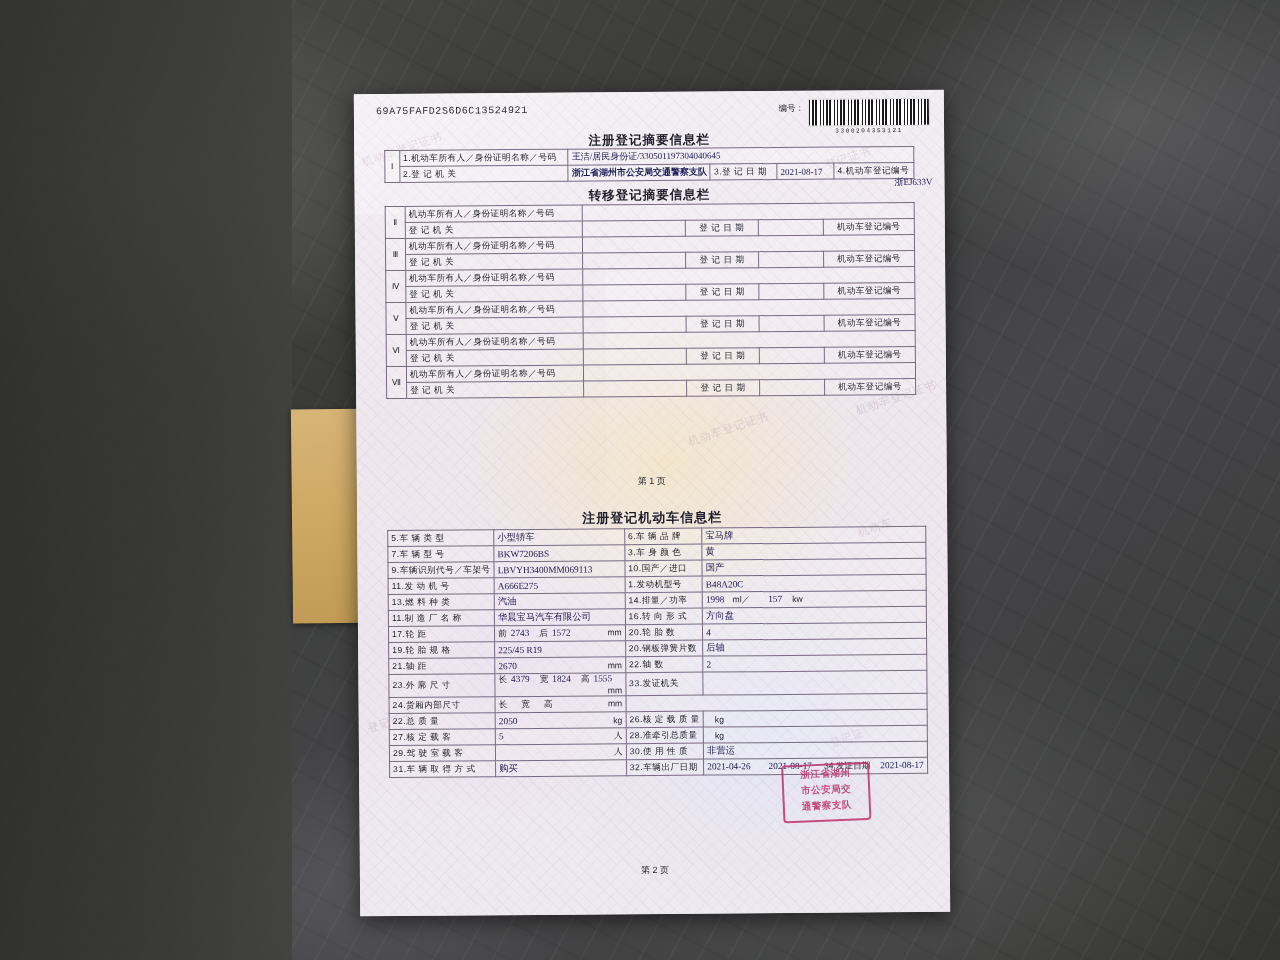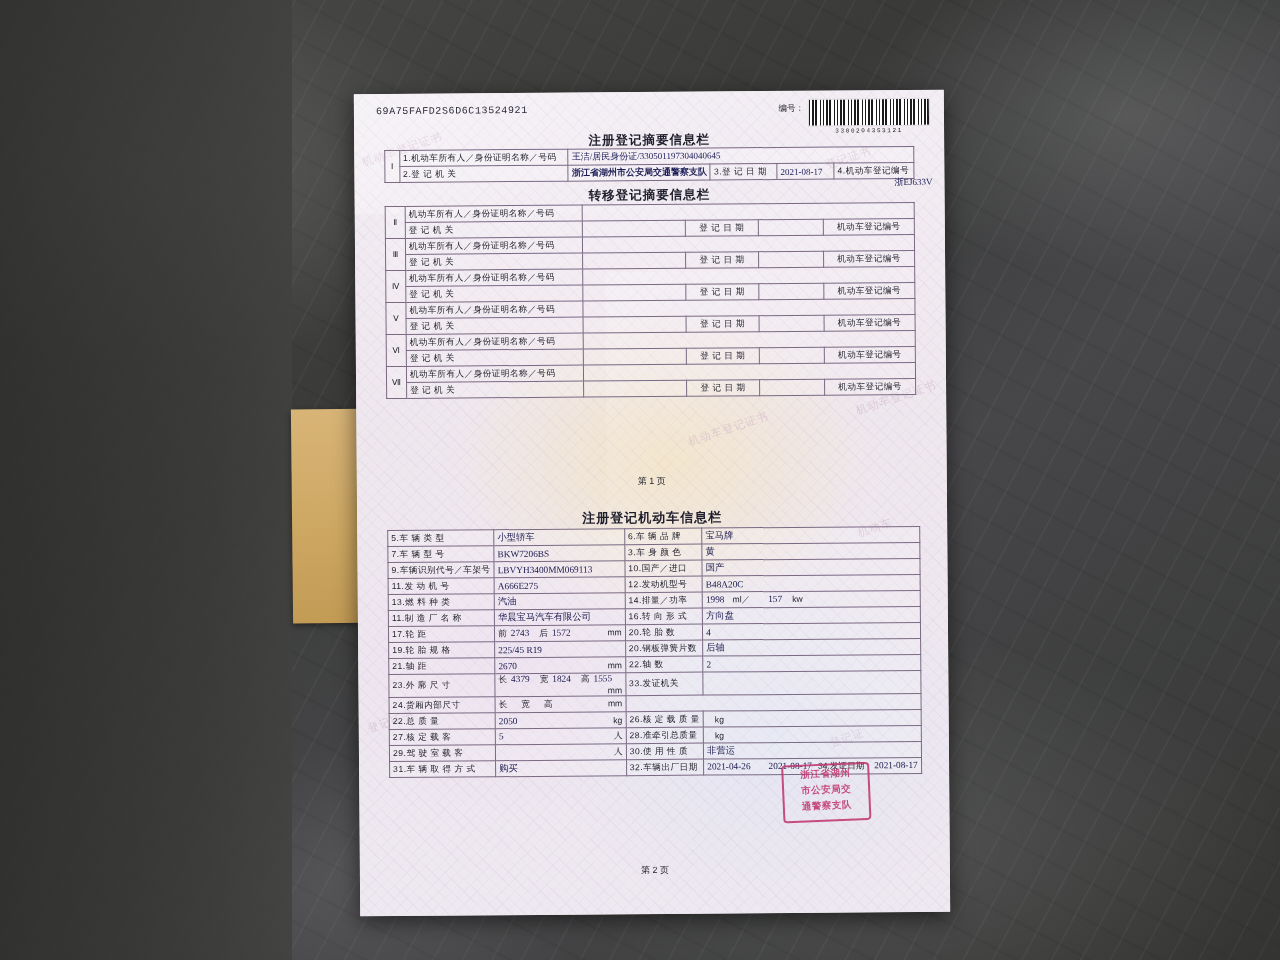--- a/index.html
+++ b/index.html
@@ -283,21 +283,21 @@
           </tr>
           <tr>
             <td class="lbl spread" style="width:118px">9.车辆识别代号／车架号</td>
             <td style="width:150px"><span class="hw">LBVYH3400MM069113</span></td>
             <td class="lbl" style="width:86px">10.国产／进口</td>
             <td><span class="hw">国产</span></td>
           </tr>
           <tr>
             <td class="lbl spread" style="width:118px">11.发  动  机  号</td>
             <td style="width:150px"><span class="hw">A666E275</span></td>
-            <td class="lbl" style="width:86px">12.发动机型号</td>
+            <td class="lbl" style="width:86px">1.发动机型号</td>
             <td><span class="hw">B48A20C</span></td>
           </tr>
           <tr>
             <td class="lbl spread" style="width:118px">13.燃  料  种  类</td>
             <td style="width:150px"><span class="hw">汽油</span></td>
             <td class="lbl" style="width:86px">14.排量／功率</td>
             <td><span class="hw">1998</span><span style="margin-left:8px">ml／</span><span class="hw" style="margin-left:18px">157</span><span style="margin-left:10px">kw</span></td>
           </tr>
           <tr>
             <td class="lbl spread" style="width:118px">11.制 造 厂 名 称</td>
@@ -349,21 +349,21 @@
           <tr>
             <td class="lbl spread" style="width:118px">29.驾 驶 室 载 客</td>
             <td style="width:150px"><span class="hw"></span><span style="float:right">人</span></td>
             <td class="lbl" style="width:86px">30.使 用 性 质</td>
             <td><span class="hw">非营运</span></td>
           </tr>
           <tr>
             <td class="lbl spread" style="width:118px">31.车 辆 取 得 方 式</td>
             <td style="width:150px"><span class="hw">购买</span></td>
             <td class="lbl" style="width:86px">32.车辆出厂日期</td>
-            <td><span class="hw">2021-04-26</span><span class="hw" style="margin-left:18px">2021-08-17</span><span style="margin-left:6px">34.发证日期</span><span class="hw" style="margin-left:10px">2021-08-17</span></td>
+            <td><span class="hw">2021-04-26</span><span class="hw" style="margin-left:18px">2021-08-17</span><span style="margin-left:12px">34.发证日期</span><span class="hw" style="margin-left:10px">2021-08-17</span></td>
           </tr>
         </tbody>
     </table>
   </div>
 
   <div class="zone pagefoot" style="left:30px;top:772px;width:530px;">第 2 页</div>
 
   <div id="seal">
     <div>浙江省湖州</div>
     <div>市公安局交</div>

